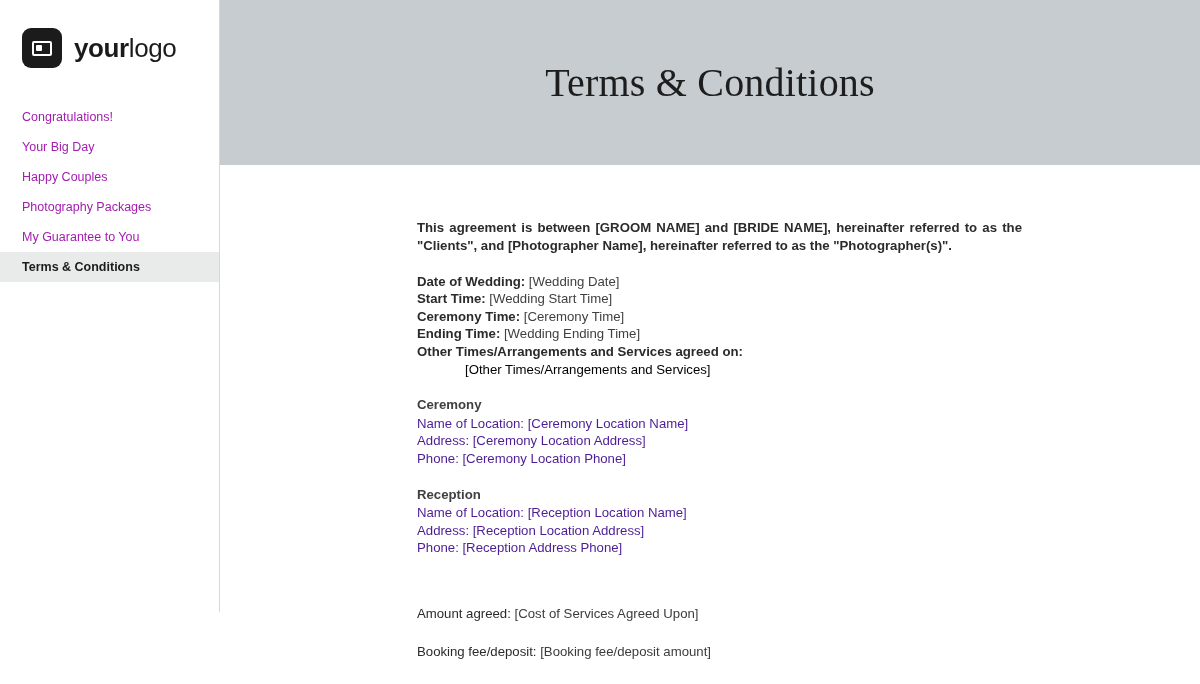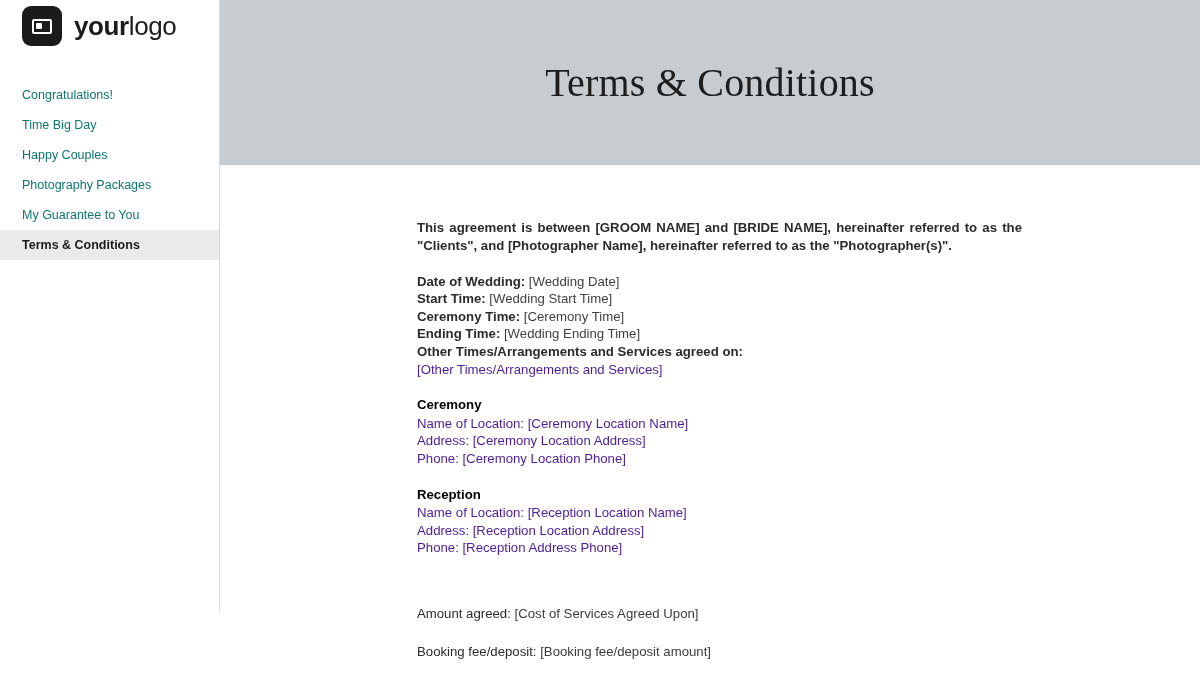--- a/index.html
+++ b/index.html
@@ -17,20 +17,21 @@
     background: #ffffff;
   }
 
   
   .sidebar {
     width: 220px;
     height: 612px;
     background: #ffffff;
     border-right: 1px solid #d8d8d8;
     flex: 0 0 220px;
+    padding-top: 22px;
   }
   .logo-row {
     display: flex;
     align-items: center;
     gap: 12px;
     padding: 6px 0 0 22px;
     margin-bottom: 34px;
   }
   .logo-mark {
     width: 40px; height: 40px;
@@ -60,21 +61,21 @@
     color: #1b1b1b;
   }
   .logo-text b { font-weight: 700; }
   .logo-text span { font-weight: 400; }
 
   .nav { display: block; }
   .nav-item {
     display: block;
     padding: 8px 14px 8px 22px;
     font-size: 12.5px;
-    color: #0f766e;
+    color: #a21caf;
     line-height: 14px;
     cursor: pointer;
     white-space: nowrap;
   }
   .nav-item.active {
     background: #e9eaea;
     color: #1c1c1c;
     font-weight: 700;
   }
 
@@ -109,26 +110,26 @@
   .para {
     margin: 0 0 18px 0;
     text-align: justify;
     font-weight: 700;
     color: #2b2b2b;
   }
   .kv-block { margin-bottom: 18px; }
   .kv-line { margin: 0; line-height: 17.6px; }
   .kv-line b { color: #2b2b2b; font-weight: 700; }
   .kv-line span { color: #3f3f3f; }
-  .sub-line { color: #4c1d95; }
+  .sub-line { color: #000000; margin-left: 48px; }
 
   .sect { margin-bottom: 18px; }
   .sect-h {
     font-weight: 700;
-    color: #000000;
+    color: #404040;
     margin: 0 0 1px 0;
     line-height: 17.6px;
   }
   .sect-l { margin: 0; line-height: 17.6px; color: #4c1d95; }
 
   .spacer-lg { height: 30px; }
   .amount-line { margin: 0 0 20px 0; line-height: 17.6px; }
   .amount-line b { color: #2b2b2b; font-weight: 400; }
   .closing {
     margin: 0;
@@ -149,21 +150,21 @@
             <i></i>
           </div>
       </div>
       <div class="logo-text">
         <b>your</b><span>logo</span>
       </div>
     </div>
 
     <nav class="nav">
       <div class="nav-item">Congratulations!</div>
-      <div class="nav-item">Time Big Day</div>
+      <div class="nav-item">Your Big Day</div>
       <div class="nav-item">Happy Couples</div>
       <div class="nav-item">Photography Packages</div>
       <div class="nav-item">My Guarantee to You</div>
       <div class="nav-item active">Terms &amp; Conditions</div>
     </nav>
   </aside>
 
   <main class="doc">
     <div class="doc-hero">
       <h1 class="doc-title">Terms &amp; Conditions</h1>

